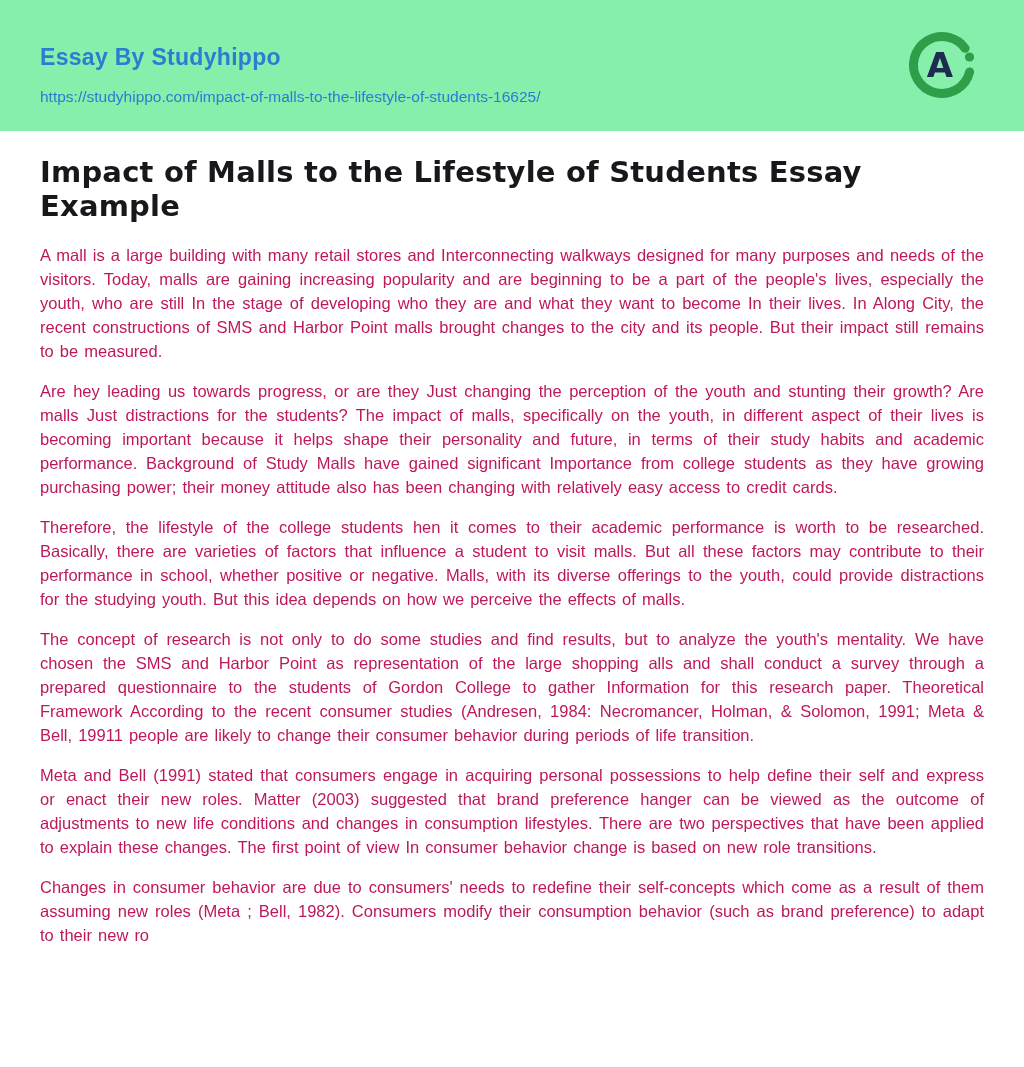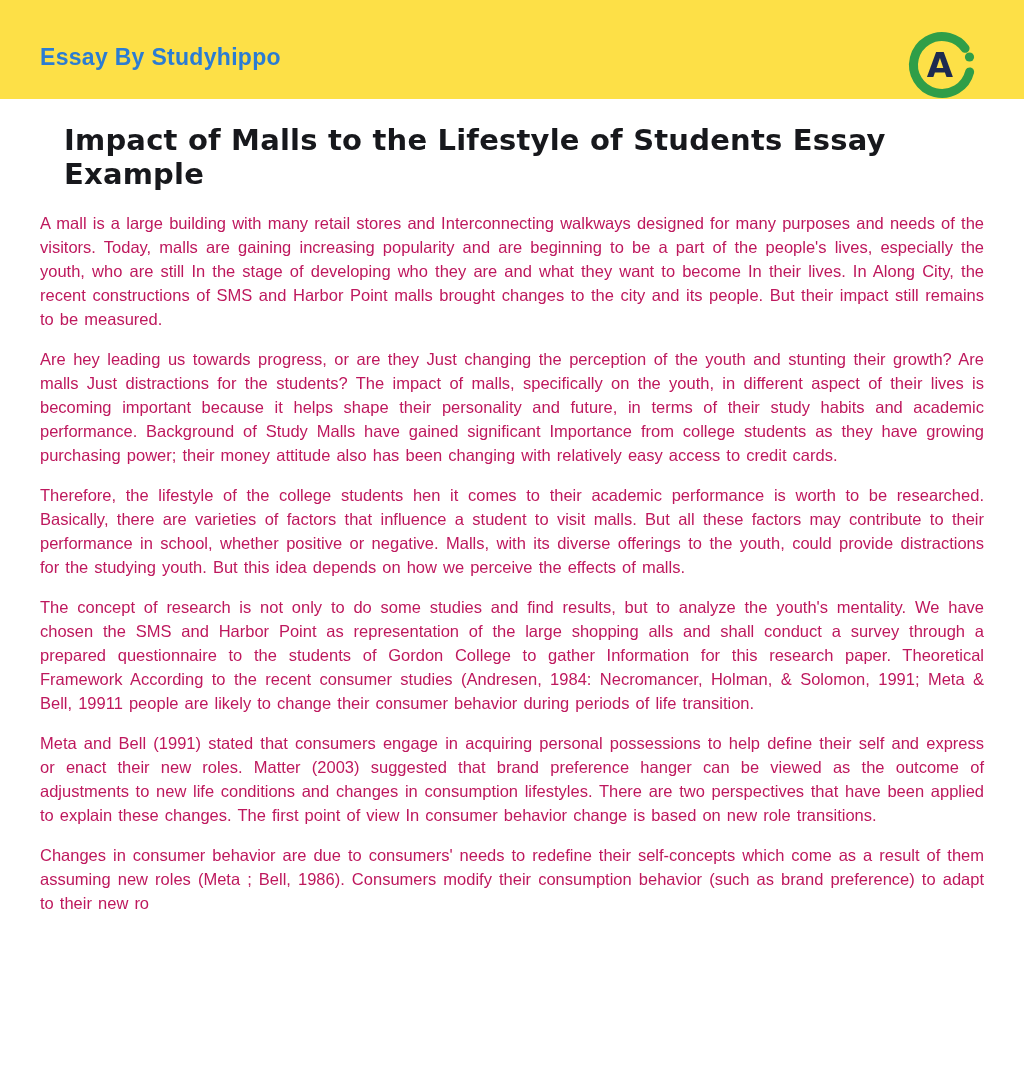--- a/index.html
+++ b/index.html
@@ -7,22 +7,22 @@
   body {
     width: 1024px;
     height: 1067px;
     font-family: "Liberation Sans", sans-serif;
     position: relative;
     overflow: hidden;
   }
 
   
   .header {
-    background: #fde047;
-    height: 99px;
+    background: #86efac;
+    height: 131px;
     padding: 16px 40px;
     position: relative;
   }
   .site-title {
     position: absolute;
     left: 40px;
     top: 44px;
     color: #2b7cd3;
     font-size: 23px;
     font-weight: 700;
@@ -58,47 +58,47 @@
     padding: 24px 40px 0 40px;
   }
   .article-title {
     color: #17181c;
     font-family: "DejaVu Sans", sans-serif;
     font-size: 29px;
     font-weight: 700;
     line-height: 1.18;
     letter-spacing: 0.2px;
     margin-bottom: 20px;
-    margin-left: 24px;
   }
   .article-body p {
     color: #be185d;
     font-size: 16.5px;
     line-height: 1.455;
     text-align: justify;
     margin-bottom: 16px;
     word-spacing: 1.5px;
   }
 </style>
 </head>
 <body>
 
 <div class="header">
   <a class="site-title">Essay By Studyhippo</a>
+  <a class="site-url">https://studyhippo.com/impact-of-malls-to-the-lifestyle-of-students-16625/</a>
   <svg class="logo" viewBox="0 0 72 72">
     <circle cx="36" cy="36" r="28.5" fill="none" stroke="#2f9e48" stroke-width="9" stroke-linecap="round" stroke-dasharray="154 26" transform="rotate(14 36 36)"></circle>
     <circle cx="63.5" cy="28" r="4.6" fill="#2f9e48"></circle>
     <text x="34" y="48" text-anchor="middle" font-size="34" fill="#1d2b50">A</text>
   </svg>
 </div>
 
 <div class="content">
   <h1 class="article-title">Impact of Malls to the Lifestyle of Students Essay Example</h1>
 
   <div class="article-body">
     <p>A mall is a large building with many retail stores and Interconnecting walkways designed for many purposes and needs of the visitors. Today, malls are gaining increasing popularity and are beginning to be a part of the people's lives, especially the youth, who are still In the stage of developing who they are and what they want to become In their lives. In Along City, the recent constructions of SMS and Harbor Point malls brought changes to the city and its people. But their impact still remains to be measured.</p>
     <p>Are hey leading us towards progress, or are they Just changing the perception of the youth and stunting their growth? Are malls Just distractions for the students? The impact of malls, specifically on the youth, in different aspect of their lives is becoming important because it helps shape their personality and future, in terms of their study habits and academic performance. Background of Study Malls have gained significant Importance from college students as they have growing purchasing power; their money attitude also has been changing with relatively easy access to credit cards.</p>
     <p>Therefore, the lifestyle of the college students hen it comes to their academic performance is worth to be researched. Basically, there are varieties of factors that influence a student to visit malls. But all these factors may contribute to their performance in school, whether positive or negative. Malls, with its diverse offerings to the youth, could provide distractions for the studying youth. But this idea depends on how we perceive the effects of malls.</p>
     <p>The concept of research is not only to do some studies and find results, but to analyze the youth's mentality. We have chosen the SMS and Harbor Point as representation of the large shopping alls and shall conduct a survey through a prepared questionnaire to the students of Gordon College to gather Information for this research paper. Theoretical Framework According to the recent consumer studies (Andresen, 1984: Necromancer, Holman, &amp; Solomon, 1991; Meta &amp; Bell, 19911 people are likely to change their consumer behavior during periods of life transition.</p>
     <p>Meta and Bell (1991) stated that consumers engage in acquiring personal possessions to help define their self and express or enact their new roles. Matter (2003) suggested that brand preference hanger can be viewed as the outcome of adjustments to new life conditions and changes in consumption lifestyles. There are two perspectives that have been applied to explain these changes. The first point of view In consumer behavior change is based on new role transitions.</p>
-    <p>Changes in consumer behavior are due to consumers' needs to redefine their self-concepts which come as a result of them assuming new roles (Meta ; Bell, 1986). Consumers modify their consumption behavior (such as brand preference) to adapt to their new ro</p>
+    <p>Changes in consumer behavior are due to consumers' needs to redefine their self-concepts which come as a result of them assuming new roles (Meta ; Bell, 1982). Consumers modify their consumption behavior (such as brand preference) to adapt to their new ro</p>
   </div>
 </div>
 
 </body></html>

